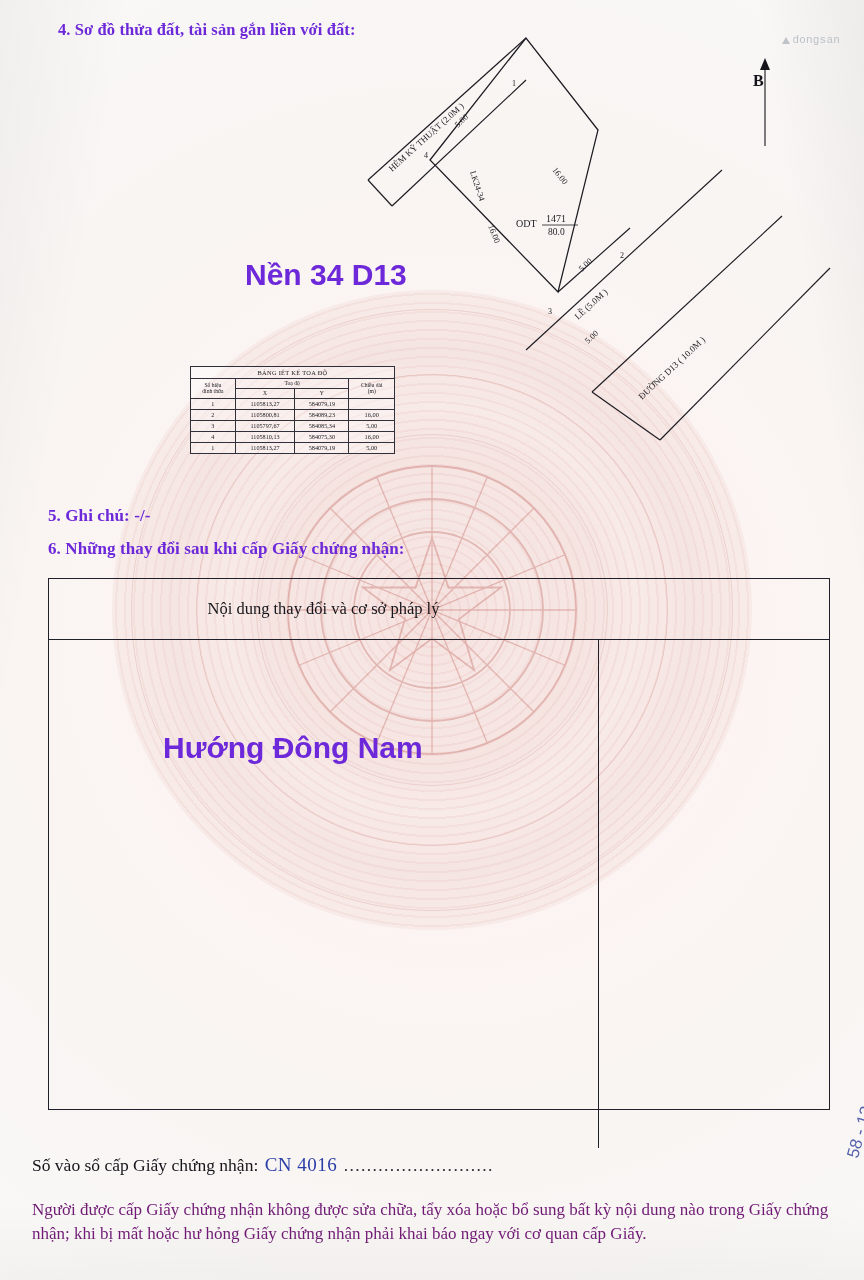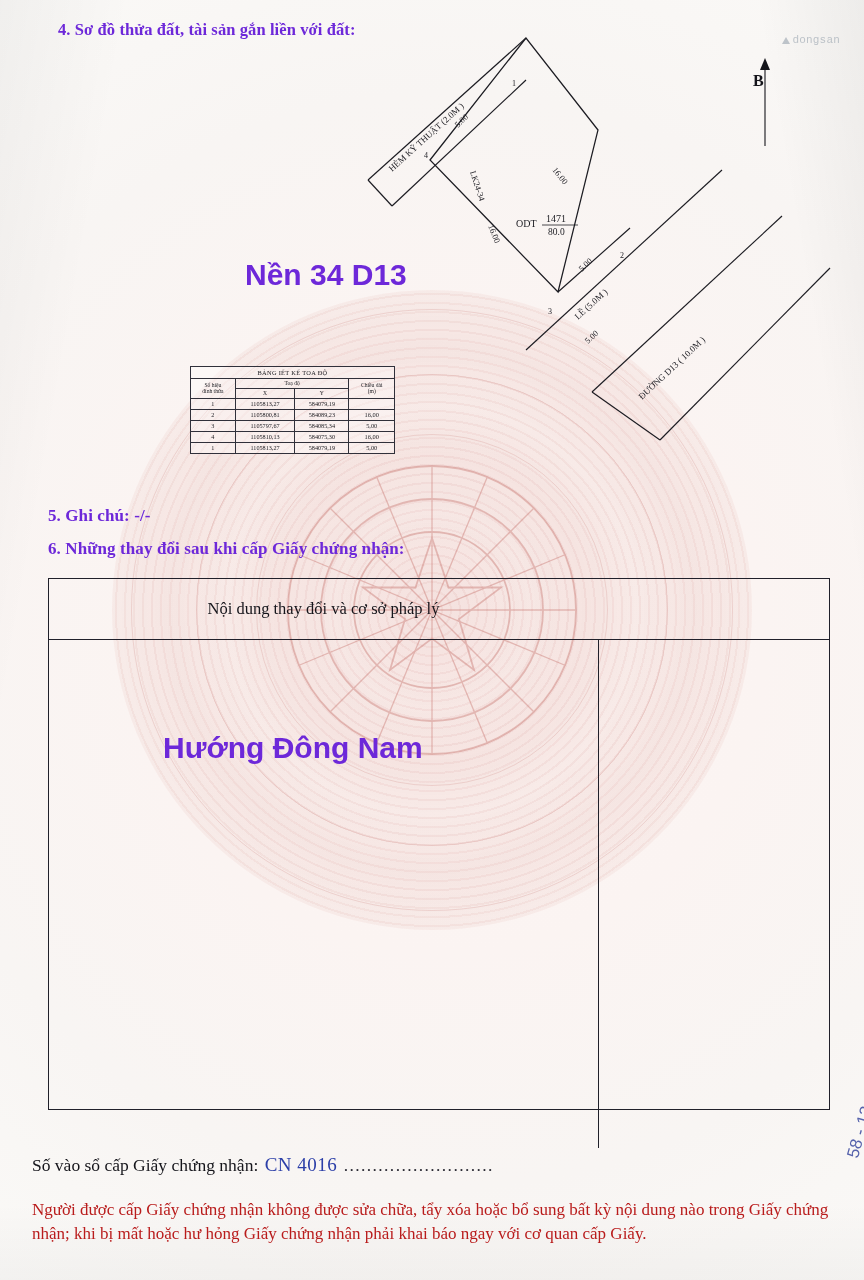--- a/index.html
+++ b/index.html
@@ -221,21 +221,21 @@
     padding: 0 2px;
   }
   #cert-dots { letter-spacing: 1.4px; color: #2a2a33; }
   #footer-note {
     position: absolute;
     left: 32px;
     top: 1198px;
     width: 806px;
     font-size: 17px;
     line-height: 1.42;
-    color: #b91c1c;
+    color: #701a75;
     font-family: Liberation Serif, serif;
   }
   #scribble {
     position: absolute;
     right: 6px;
     top: 1104px;
     font-family: "Liberation Sans", sans-serif;
     font-size: 17px;
     color: #3b4aa0;
     transform: rotate(-74deg);

